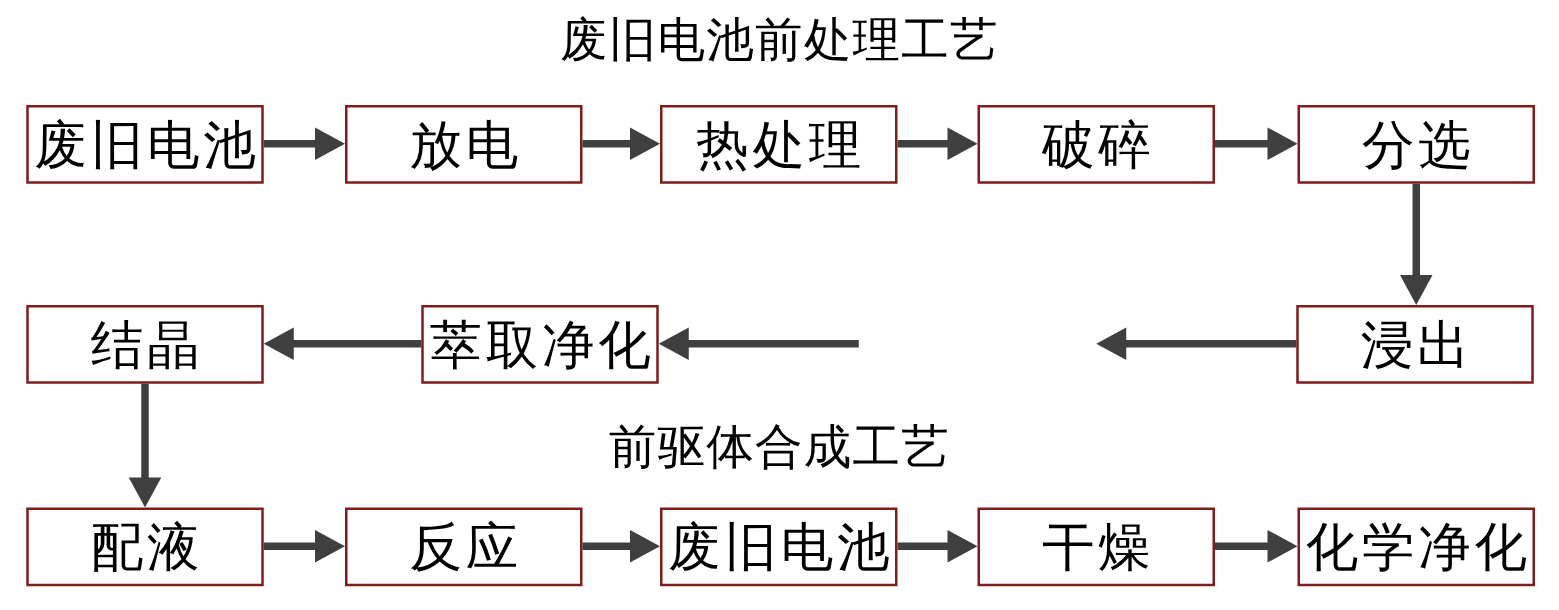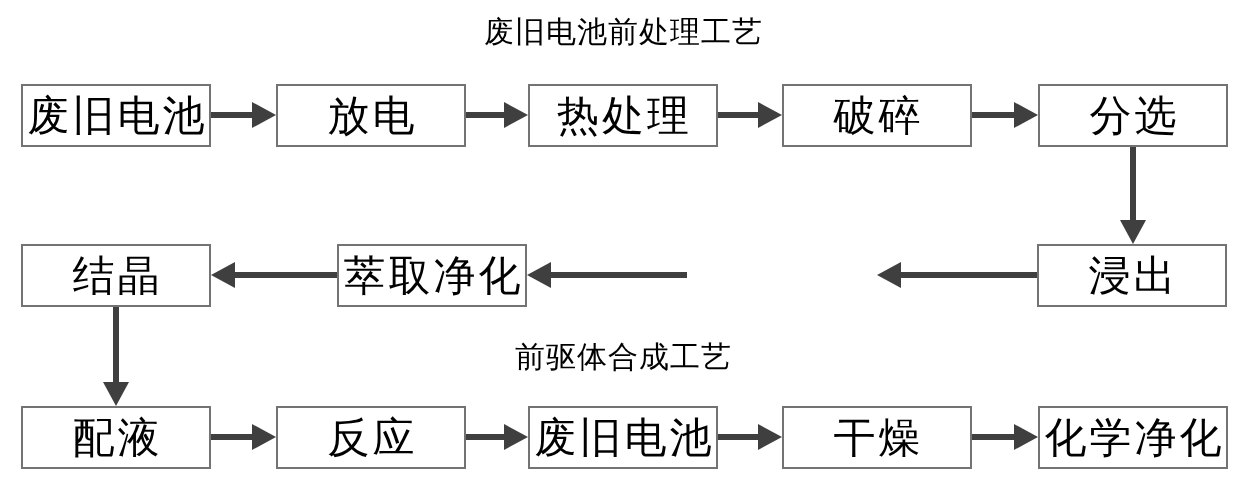--- a/index.html
+++ b/index.html
@@ -13,33 +13,33 @@
     width: 1247px;
     height: 488px;
     background: #ffffff;
     overflow: hidden;
   }
   .section-title {
     position: absolute;
     left: 0;
     width: 1247px;
     text-align: center;
-    font-size: 30px;
+    font-size: 38px;
     line-height: 36px;
     color: #000000;
     letter-spacing: 1px;
     white-space: nowrap;
   }
   .box {
     position: absolute;
     width: 190px;
     height: 63px;
     box-sizing: border-box;
     background: #ffffff;
-    border: 2px solid #737373;
+    border: 2px solid #7f1d1d;
     display: flex;
     align-items: center;
     justify-content: center;
   }
   .box-label {
     font-size: 42px;
     line-height: 1;
     color: #000000;
     letter-spacing: 3px;
     text-indent: 3px;

